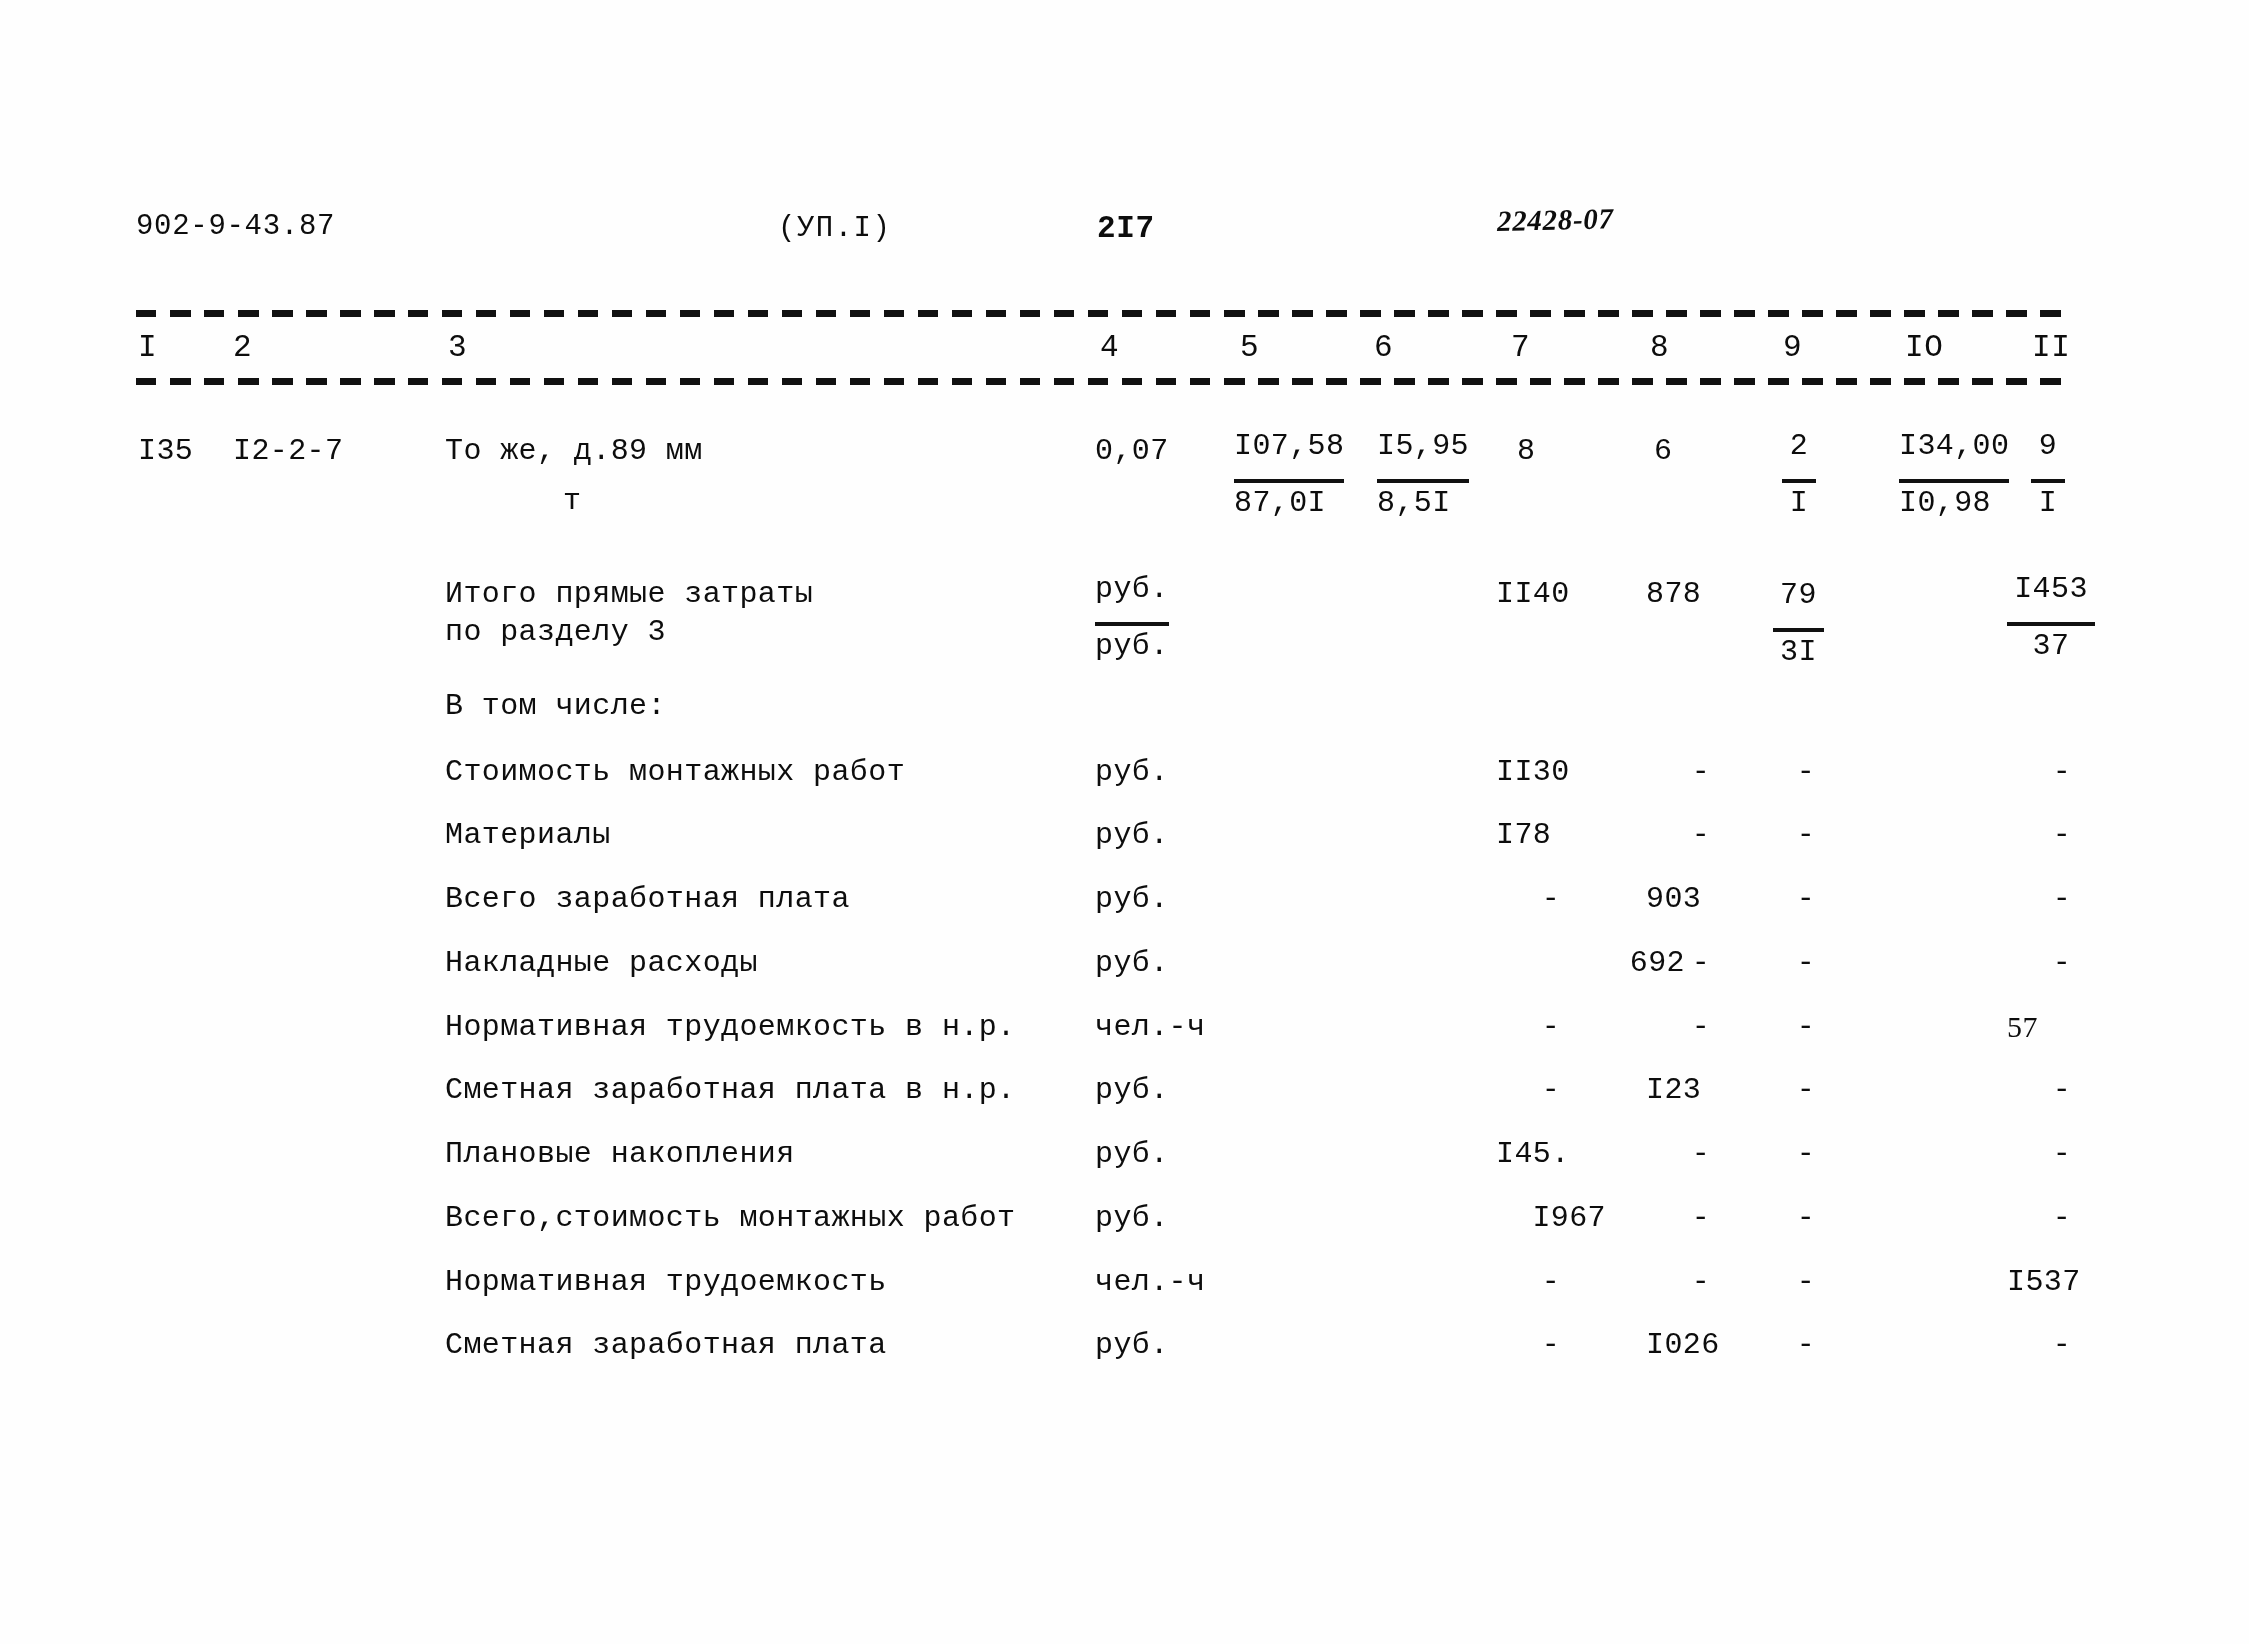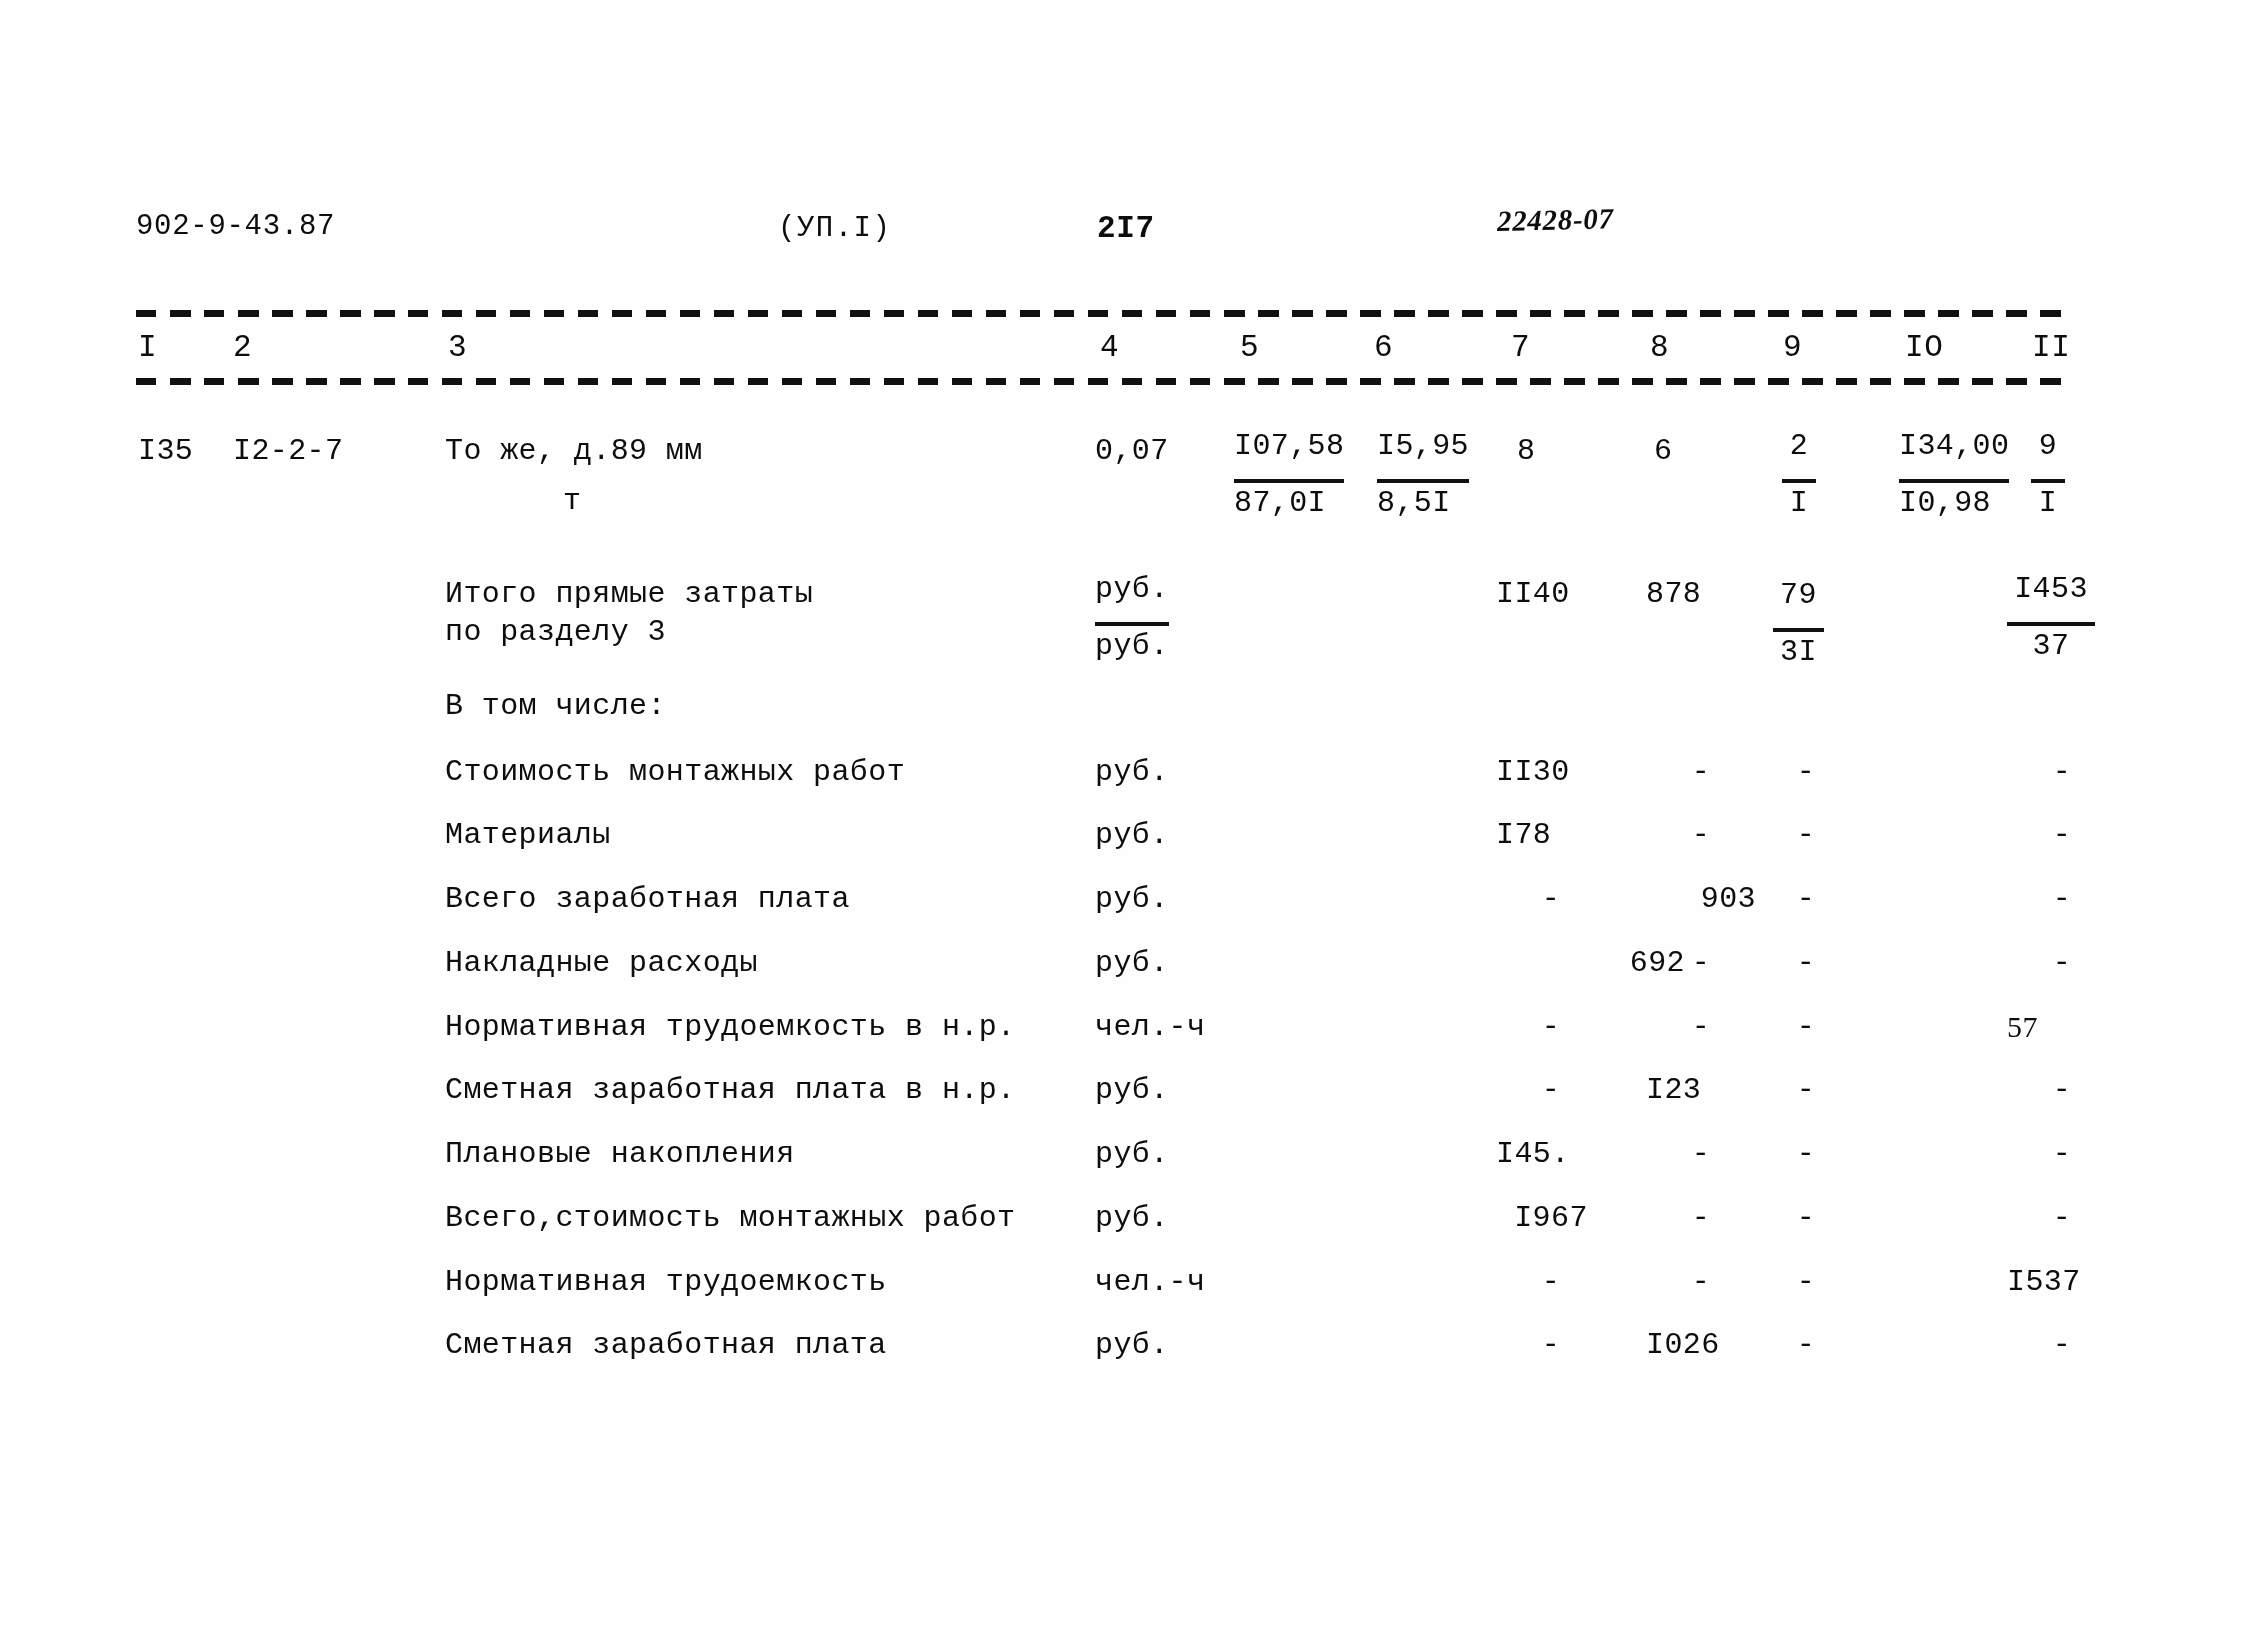--- a/index.html
+++ b/index.html
@@ -178,21 +178,21 @@
       <div class="cell" style="left: 2007px; top: 755px; width: 110px; text-align: center;">-</div>
       <div class="label" style="left: 445px; top: 818px;">Материалы</div>
       <div class="label" style="left: 1095px; top: 818px;">руб.</div>
       <div class="cell" style="left: 1496px; top: 818px; width: 110px; text-align: left;">I78</div>
       <div class="cell" style="left: 1646px; top: 818px; width: 110px; text-align: center;">-</div>
       <div class="cell" style="left: 1773px; top: 818px; width: 66px; text-align: center;">-</div>
       <div class="cell" style="left: 2007px; top: 818px; width: 110px; text-align: center;">-</div>
       <div class="label" style="left: 445px; top: 882px;">Всего заработная плата</div>
       <div class="label" style="left: 1095px; top: 882px;">руб.</div>
       <div class="cell" style="left: 1496px; top: 882px; width: 110px; text-align: center;">-</div>
-      <div class="cell" style="left: 1646px; top: 882px; width: 110px; text-align: right;">903</div>
+      <div class="cell" style="left: 1646px; top: 882px; width: 110px; text-align: left;">903</div>
       <div class="cell" style="left: 1773px; top: 882px; width: 66px; text-align: center;">-</div>
       <div class="cell" style="left: 2007px; top: 882px; width: 110px; text-align: center;">-</div>
       <div class="label" style="left: 445px; top: 946px;">Накладные расходы</div>
       <div class="label" style="left: 1095px; top: 946px;">руб.</div>
       <div class="cell" style="left: 1575px; top: 946px; width: 110px; text-align: right;">692</div>
       <div class="cell" style="left: 1646px; top: 946px; width: 110px; text-align: center;">-</div>
       <div class="cell" style="left: 1773px; top: 946px; width: 66px; text-align: center;">-</div>
       <div class="cell" style="left: 2007px; top: 946px; width: 110px; text-align: center;">-</div>
       <div class="label" style="left: 445px; top: 1010px;">Нормативная трудоемкость в н.р.</div>
       <div class="label" style="left: 1095px; top: 1010px;">чел.-ч</div>
@@ -207,21 +207,21 @@
       <div class="cell" style="left: 1773px; top: 1073px; width: 66px; text-align: center;">-</div>
       <div class="cell" style="left: 2007px; top: 1073px; width: 110px; text-align: center;">-</div>
       <div class="label" style="left: 445px; top: 1137px;">Плановые накопления</div>
       <div class="label" style="left: 1095px; top: 1137px;">руб.</div>
       <div class="cell" style="left: 1496px; top: 1137px; width: 110px; text-align: left;">I45.</div>
       <div class="cell" style="left: 1646px; top: 1137px; width: 110px; text-align: center;">-</div>
       <div class="cell" style="left: 1773px; top: 1137px; width: 66px; text-align: center;">-</div>
       <div class="cell" style="left: 2007px; top: 1137px; width: 110px; text-align: center;">-</div>
       <div class="label" style="left: 445px; top: 1201px;">Всего,стоимость монтажных работ</div>
       <div class="label" style="left: 1095px; top: 1201px;">руб.</div>
-      <div class="cell" style="left: 1496px; top: 1201px; width: 110px; text-align: center;">I967</div>
+      <div class="cell" style="left: 1496px; top: 1201px; width: 110px; text-align: right;">I967</div>
       <div class="cell" style="left: 1646px; top: 1201px; width: 110px; text-align: center;">-</div>
       <div class="cell" style="left: 1773px; top: 1201px; width: 66px; text-align: center;">-</div>
       <div class="cell" style="left: 2007px; top: 1201px; width: 110px; text-align: center;">-</div>
       <div class="label" style="left: 445px; top: 1265px;">Нормативная трудоемкость</div>
       <div class="label" style="left: 1095px; top: 1265px;">чел.-ч</div>
       <div class="cell" style="left: 1496px; top: 1265px; width: 110px; text-align: center;">-</div>
       <div class="cell" style="left: 1646px; top: 1265px; width: 110px; text-align: center;">-</div>
       <div class="cell" style="left: 1773px; top: 1265px; width: 66px; text-align: center;">-</div>
       <div class="cell" style="left: 2007px; top: 1265px; width: 110px; text-align: left;">I537</div>
       <div class="label" style="left: 445px; top: 1328px;">Сметная заработная плата</div>

